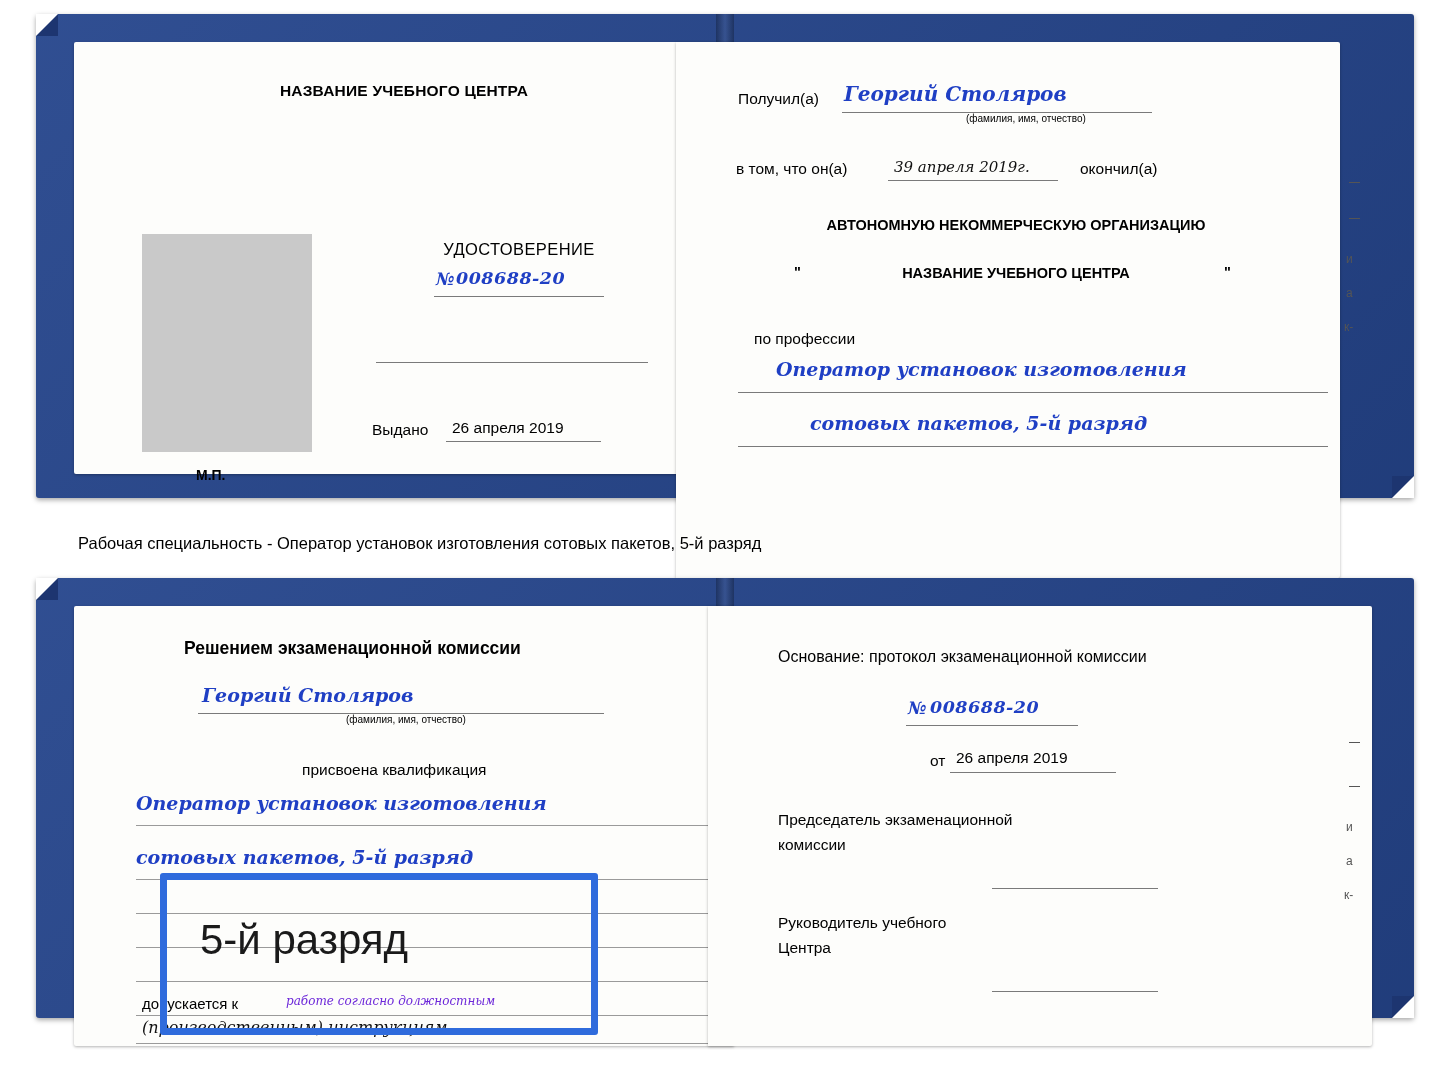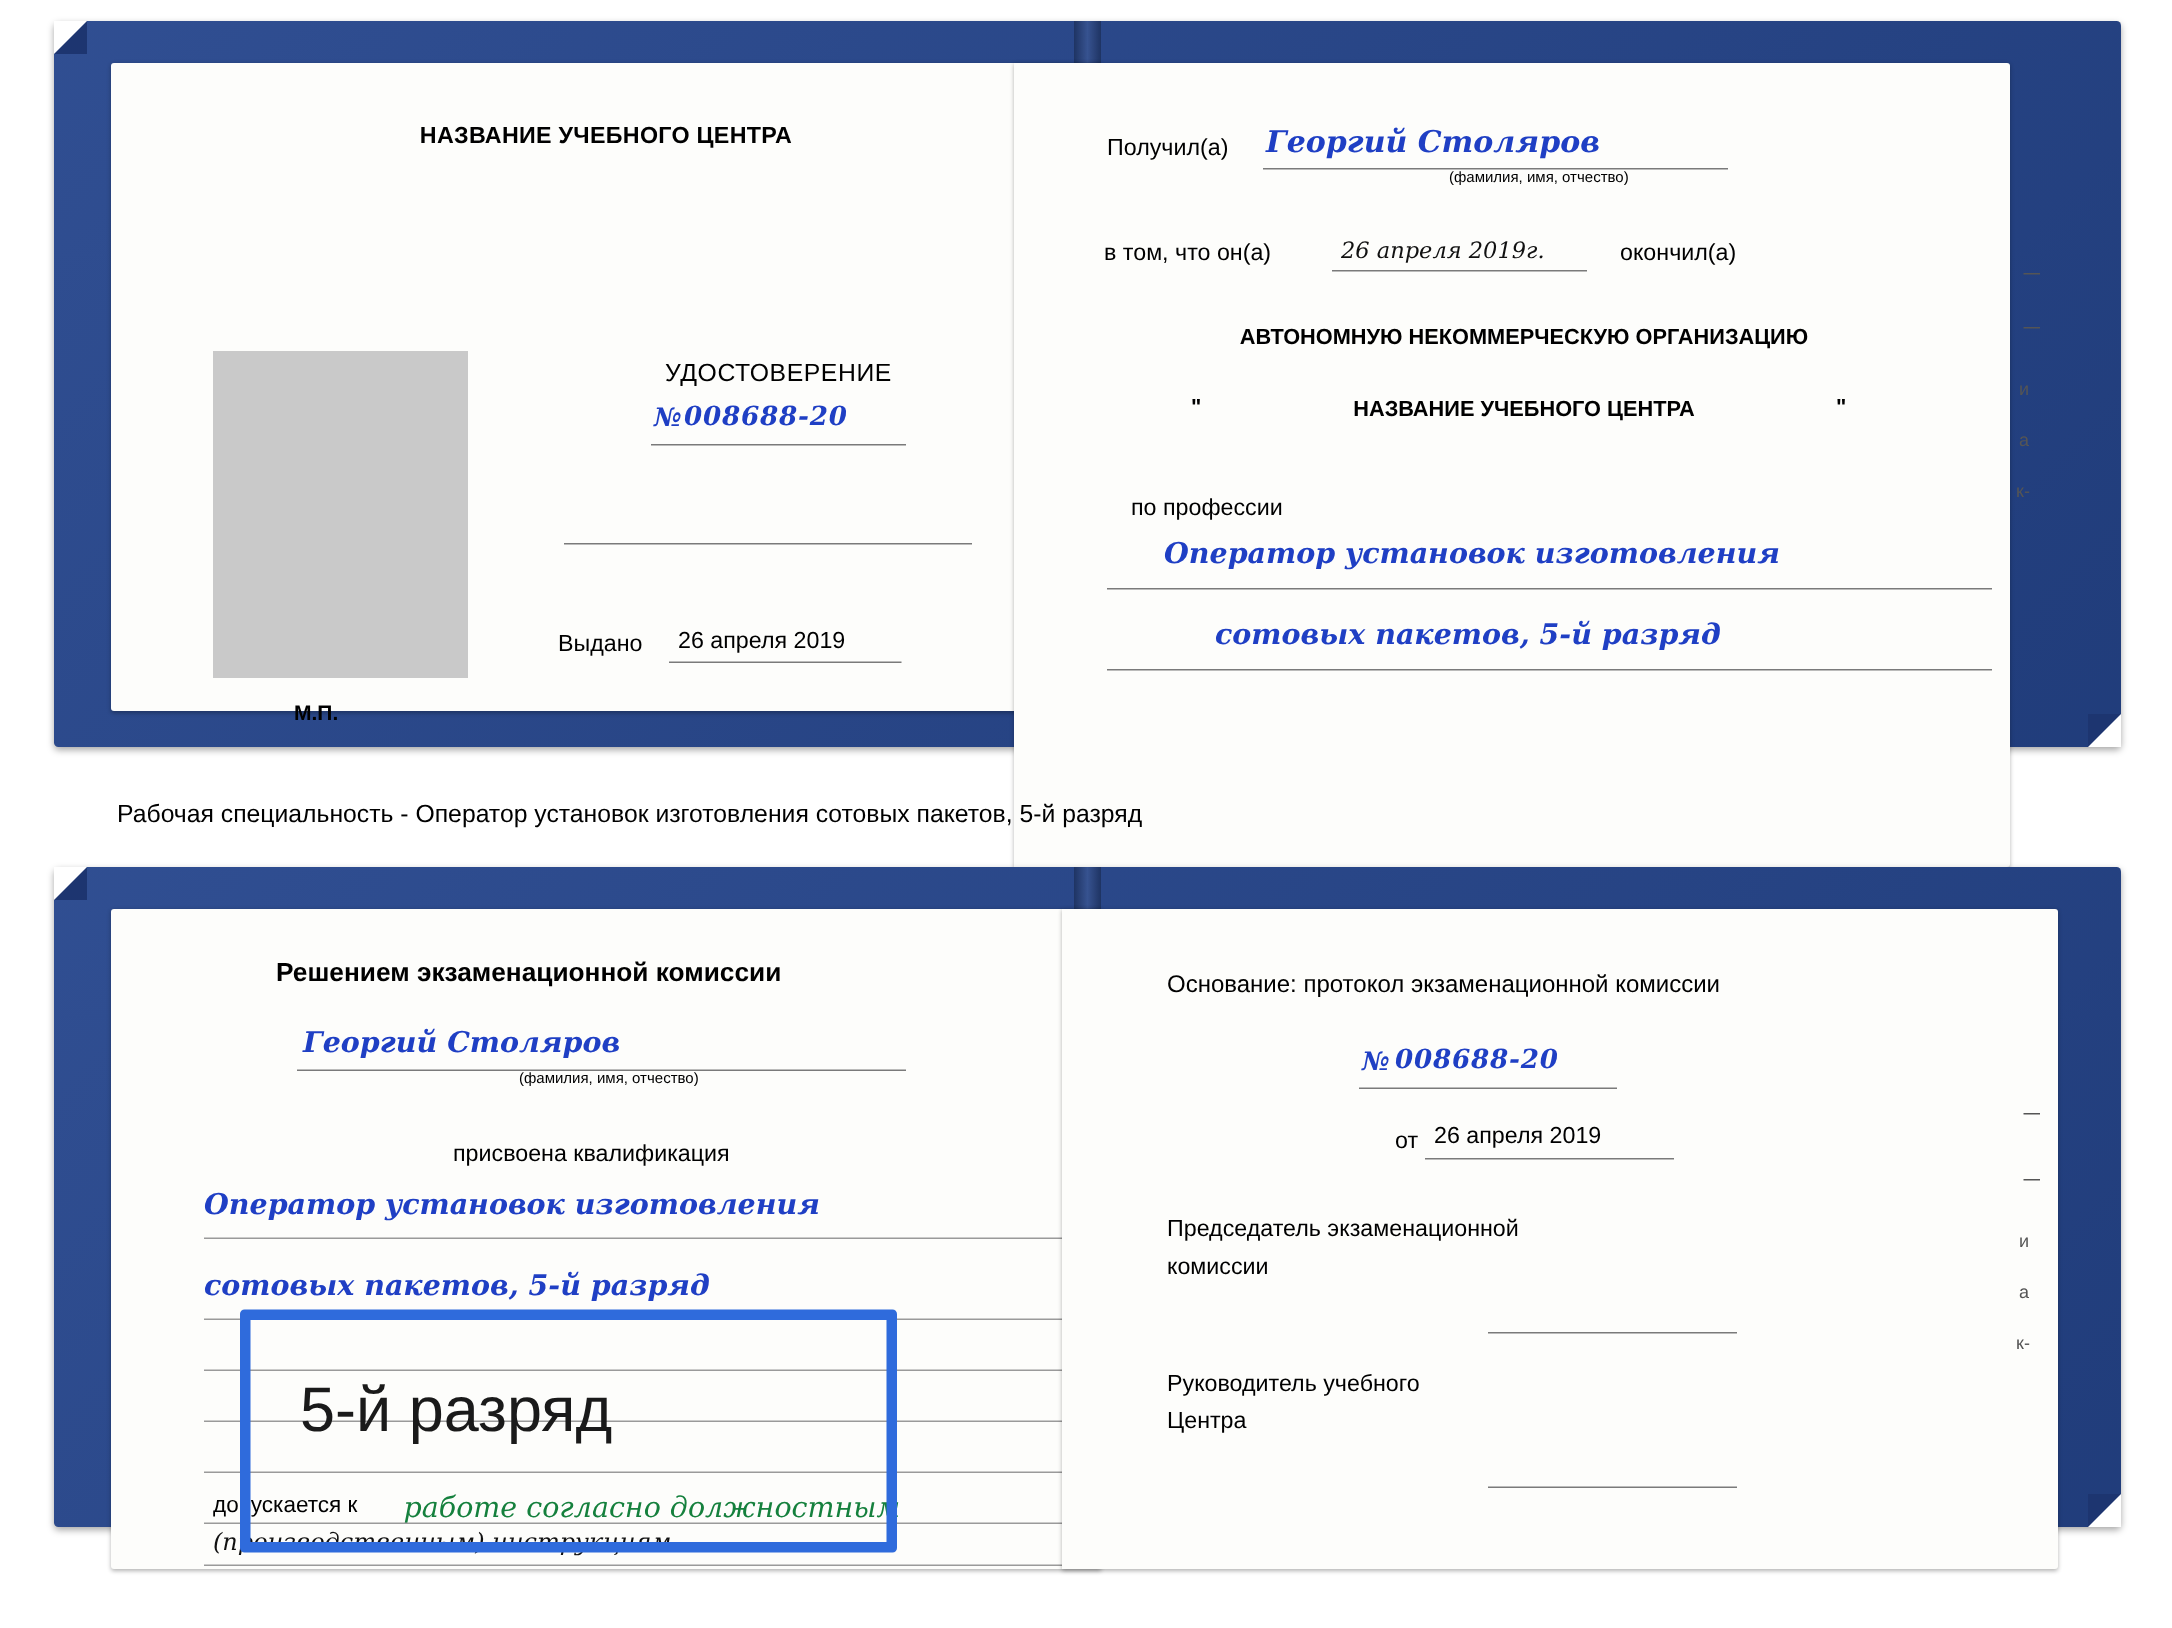--- a/index.html
+++ b/index.html
@@ -137,21 +137,21 @@
   </div>
 
   <div class="page right" style="left:640px; top:28px; width:664px; height:536px;">
 
     <div class="t" style="left:62px; top:48px; font-size:15.5px;">Получил(а)</div>
     <div class="t hand hand-bold" style="left:168px; top:40px; font-size:20px;">Георгий Столяров</div>
     <div class="line" style="left:166px; top:70px; width:310px;"></div>
     <div class="t small" style="left:290px; top:71px; font-size:10px;">(фамилия, имя, отчество)</div>
 
     <div class="t" style="left:60px; top:118px; font-size:15.5px;">в том, что он(а)</div>
-    <div class="t hand" style="left:218px; top:116px; font-size:15px; color:#111;">26 апреля 2019г.</div>
+    <div class="t hand" style="left:218px; top:116px; font-size:15px; color:#111;">39 апреля 2019г.</div>
     <div class="line" style="left:212px; top:138px; width:170px;"></div>
     <div class="t" style="left:404px; top:118px; font-size:15.5px;">окончил(а)</div>
 
     <div class="center-block bold" style="left:40px; top:175px; width:600px; font-size:14.5px;">АВТОНОМНУЮ НЕКОММЕРЧЕСКУЮ ОРГАНИЗАЦИЮ</div>
     <div class="t bold" style="left:118px; top:222px; font-size:14.5px;">"</div>
     <div class="center-block bold" style="left:40px; top:223px; width:600px; font-size:14.5px;">НАЗВАНИЕ УЧЕБНОГО ЦЕНТРА</div>
     <div class="t bold" style="left:548px; top:222px; font-size:14.5px;">"</div>
 
     <div class="t" style="left:78px; top:288px; font-size:15.5px;">по профессии</div>
 
@@ -190,21 +190,21 @@
     <div class="rule" style="left:62px; top:219px; width:572px;"></div>
 
     <div class="t hand hand-bold" style="left:62px; top:240px; font-size:19px;">сотовых пакетов, 5-й разряд</div>
     <div class="rule" style="left:62px; top:273px; width:572px;"></div>
 
     <div class="rule" style="left:62px; top:307px; width:572px;"></div>
     <div class="rule" style="left:62px; top:341px; width:572px;"></div>
     <div class="rule" style="left:62px; top:375px; width:572px;"></div>
 
     <div class="t" style="left:68px; top:389px; font-size:15px;">допускается к</div>
-    <div class="t hand" style="left:195px; top:388px; font-size:19px; color:#15803d;">работе согласно должностным</div>
+    <div class="t hand" style="left:212px; top:388px; font-size:12px; color:#6d28d9;">работе согласно должностным</div>
     <div class="t hand" style="left:68px; top:412px; font-size:16px; color:#111;">(производственным) инструкциям</div>
     <div class="rule" style="left:62px; top:409px; width:572px;"></div>
     <div class="rule" style="left:62px; top:437px; width:572px;"></div>
   </div>
 
   <div class="page right" style="left:672px; top:28px; width:664px; height:440px;">
 
     <div class="t" style="left:70px; top:42px; font-size:16px;">Основание:  протокол  экзаменационной  комиссии</div>
 
     <div class="t hand hand-bold" style="left:200px; top:92px; font-size:17px;">№</div>

